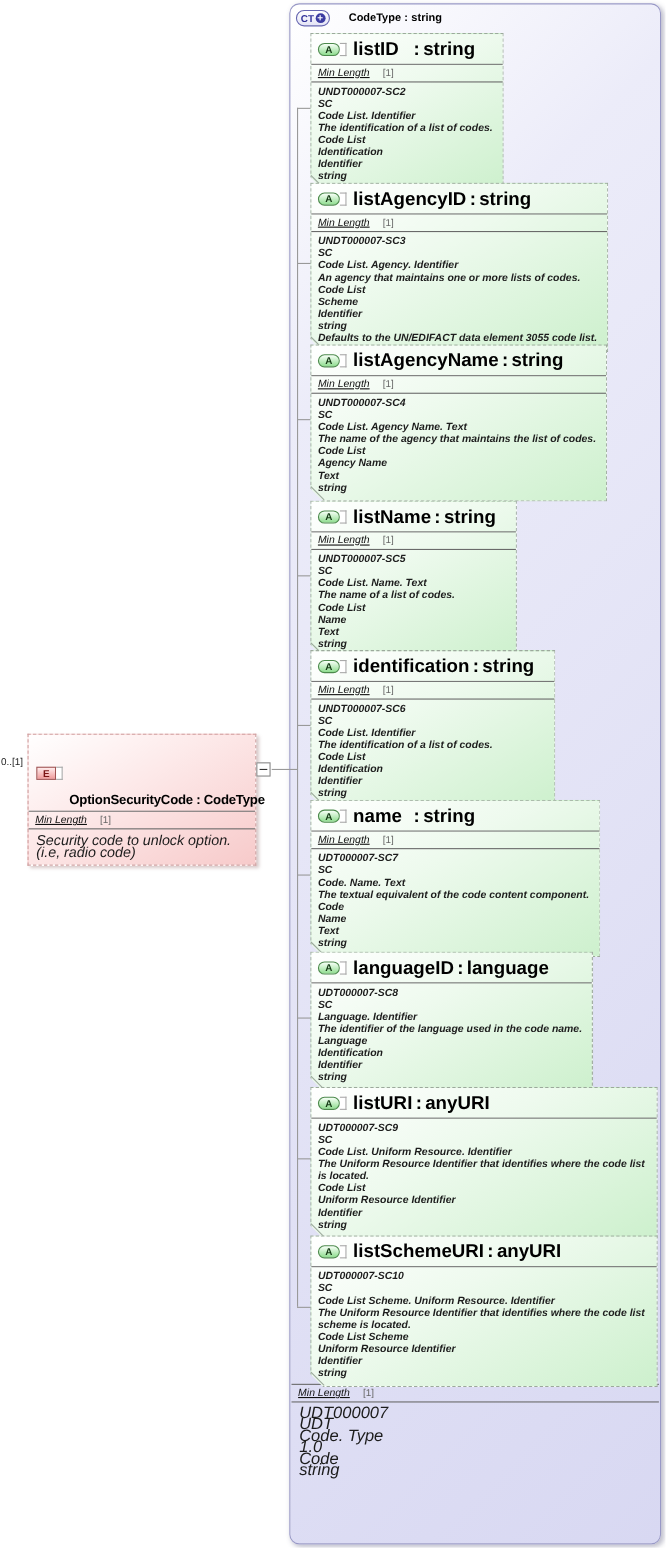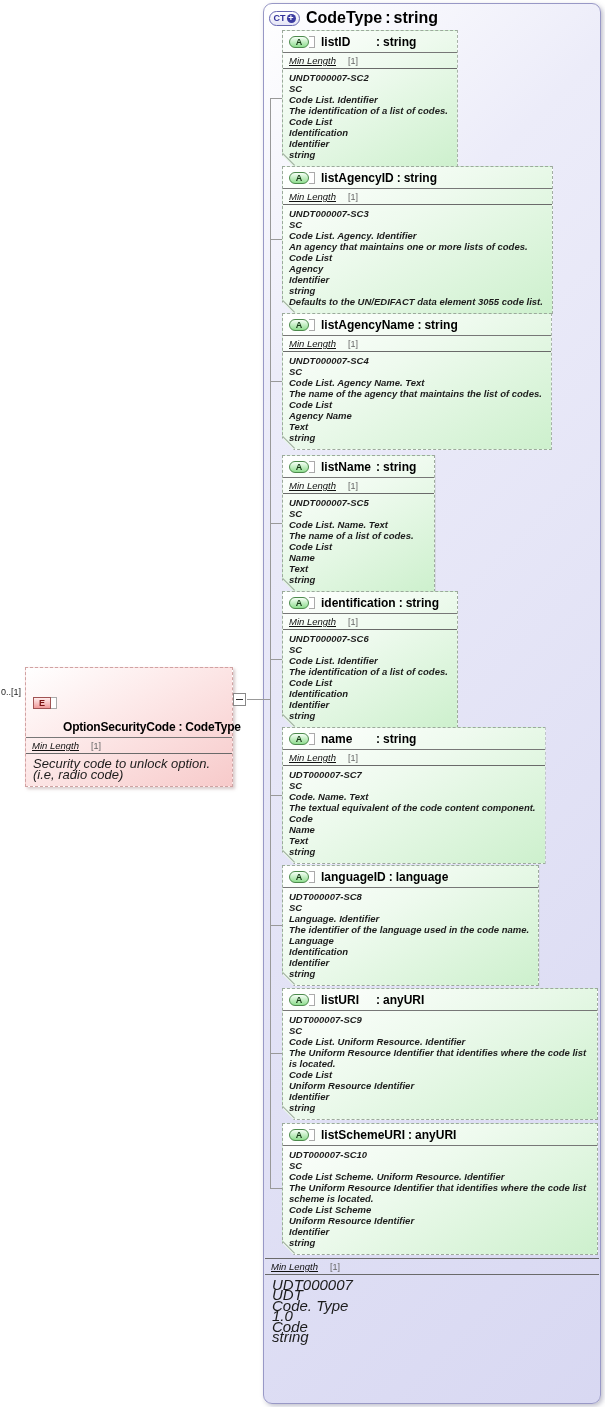--- a/index.html
+++ b/index.html
@@ -10,32 +10,32 @@
   #stage { position: absolute; inset: 0; }
 
   
   .ct-box {
     position: absolute; left: 263px; top: 3px; width: 338px; height: 1401px;
     border: 1px solid #9898c6; border-radius: 9px;
     background: linear-gradient(135deg, #ffffff 0%, #ececf9 22%, #dedef4 75%, #d8d8f2 100%);
     box-shadow: 2px 2px 5px rgba(110,110,140,.45);
     z-index: 1; overflow: hidden;
   }
-  .ct-head { position: absolute; top: 5px; left: 5px; display: flex; align-items: center; gap: 6px; justify-content: flex-end; }
+  .ct-head { position: absolute; top: 5px; left: 5px; display: flex; align-items: center; gap: 17px; justify-content: flex-end; }
   .ct-badge {
     display: flex; align-items: center; justify-content: center; gap: 1px;
     width: 31px; height: 15px; border: 1px solid #6565b0; border-radius: 8px;
     background: linear-gradient(180deg,#ffffff,#e4e4f6);
   }
   .ct-badge .ct-txt { font-weight: bold; font-size: 9px; color: #32329a; }
   .ct-badge .plus {
     width: 9px; height: 9px; border-radius: 50%; background: #3c3ca2;
     color: #fff; font-size: 9px; line-height: 8px; text-align: center; font-weight: bold;
   }
-  .ct-title { font-weight: bold; font-size: 16px; color: #000; white-space: nowrap; }
+  .ct-title { font-weight: bold; font-size: 10px; color: #000; white-space: nowrap; }
   .co { margin: 0 3px; font-weight: bold; }
 
   
   .facet-row {
     border-top: 1px solid #6a6a6a; border-bottom: 1px solid #6a6a6a;
     padding: 2px 6px; display: flex; align-items: baseline; gap: 12px;
     font-size: 9.5px; background: transparent; text-align: right;
   }
   .facet-name { font-style: italic; text-decoration: underline; color: #111; }
   .facet-val { color: #666; font-size: 9px; }
@@ -57,21 +57,21 @@
     display: flex; align-items: center; padding: 4px 10px 3px 6px;
     border-bottom: 1px solid #777;
   }
   .a-badge {
     width: 20px; height: 12px; flex: 0 0 auto;
     border: 1px solid #4c8a4c; border-radius: 6px;
     background: linear-gradient(180deg,#f6fff6,#8fdd8f);
     font-weight: bold; font-size: 9px; line-height: 11px; text-align: center; color: #143814;
   }
   .badge-page { width: 6px; height: 12px; background: #fff; border: 1px solid #aaa; border-left: none; flex: 0 0 auto; }
-  .attr-title { font-weight: bold; font-size: 12px; color: #000; white-space: nowrap; margin-left: 6px; padding-right: 8px; }
+  .attr-title { font-weight: bold; font-size: 17px; color: #000; white-space: nowrap; margin-left: 6px; padding-right: 8px; }
   .attr-title .nm { display: inline-block; min-width: 52px; }
   .doc { padding: 3px 9px 6px 6px; font-style: italic; font-size: 9.5px; line-height: 11px; color: #1c1c1c; font-weight: bold; }
   .attr-box .facet-row { border-top: none; }
 
   
   .ct-facet { position: absolute; left: 1px; right: 1px; top: 1254px; }
   .ct-doc {
     position: absolute; left: 8px; right: 6px; top: 1276px;
     font-style: italic; font-size: 15px; line-height: 10.4px; color: #1c1c1c;
   }
@@ -185,21 +185,21 @@
       <div class="facet-row">
         <span class="facet-name">Min Length</span>
         <span class="facet-val">[1]</span>
       </div>
       <div class="doc">
         <div>UNDT000007-SC3</div>
         <div>SC</div>
         <div>Code List. Agency. Identifier</div>
         <div>An agency that maintains one or more lists of codes.</div>
         <div>Code List</div>
-        <div>Agency</div>
+        <div>Scheme</div>
         <div>Identifier</div>
         <div>string</div>
         <div>Defaults to the UN/EDIFACT data element 3055 code list.</div>
       </div>
     </div>
     <div class="attr-box" style="top: 313px;">
       <div class="attr-head">
         <span class="a-badge">A</span>
         <span class="badge-page"></span>
         <span class="attr-title"><span class="nm">listAgencyName</span><span class="co">:</span><span class="ty">string</span></span>

